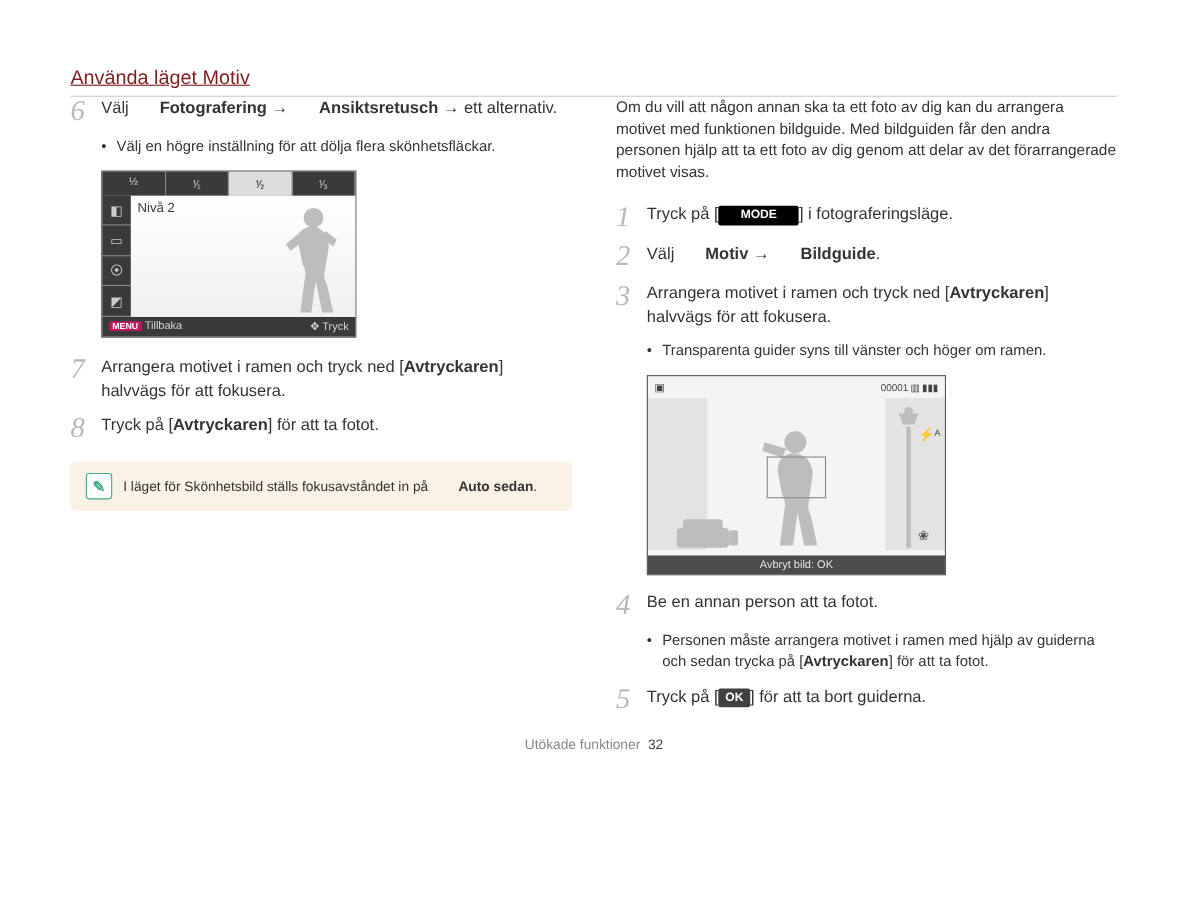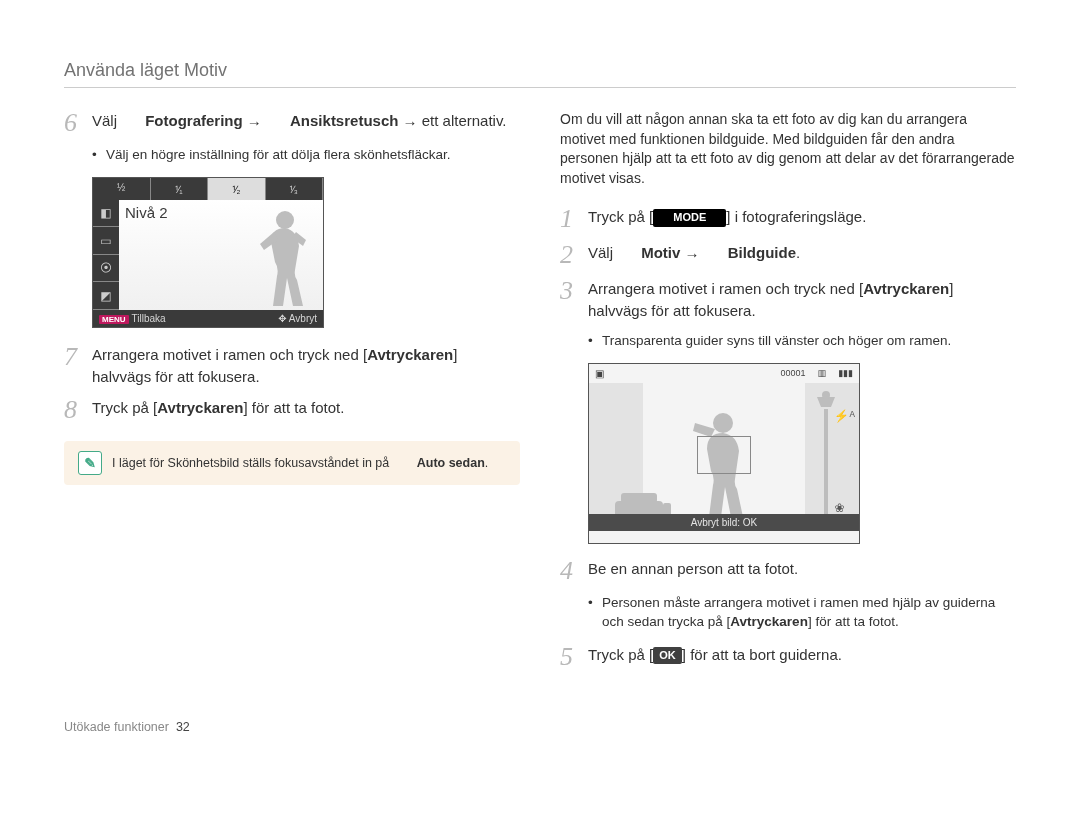--- a/index.html
+++ b/index.html
@@ -7,26 +7,26 @@
     font-family: Arial, Helvetica, sans-serif;
     color: #333;
     background: #fff;
     width: 1080px;
     height: 815px;
     box-sizing: border-box;
     padding: 60px 64px 20px 64px;
     font-size: 15px;
   }
   .header-title {
-    color: #737373;
+    color: #7f1d1d;
     font-size: 18px;
     font-weight: 300;
     border-bottom: 1px solid #ccc;
     padding-bottom: 6px;
-    margin-bottom: 22px;
+    text-decoration: underline;
   }
   .cols {
     display: flex;
     gap: 40px;
   }
   .col { flex: 1; }
   .step {
     display: flex;
     margin-bottom: 10px;
   }
@@ -103,39 +103,39 @@
     width:26px; background:#3a3a3a; display:flex; flex-direction:column;
   }
   .cam-screen1 .sidebar .sicon {
     flex:1; border-bottom:1px solid #888; display:flex; align-items:center; justify-content:center;
     color:#ccc; font-size:12px;
   }
   .cam-screen1 .content1 {
     flex:1; position:relative; background: linear-gradient(#fff,#f0f0f0);
   }
   .cam-screen1 .level-label {
-    position:absolute; top:4px; left:6px; font-size:15px; color:#3a3a3a;
+    position:absolute; top:4px; left:6px; font-size:12px; color:#3a3a3a;
   }
   .cam-screen1 .silhouette1 {
     position:absolute; bottom:0; right:8px;
   }
   .cam-screen1 .bottombar {
     background:#3a3a3a; color:#d5d5d5; display:flex; justify-content:space-between;
     padding:3px 6px; font-size:10px;
   }
   .cam-screen1 .menu-badge { background:#be185d; padding:0 3px; font-size:8px; font-weight:bold; border-radius:1px; color:#fff; display:inline-block; margin-right:3px;}
   
   .cam-screen2 {
     width:270px; border:1.5px solid #555; margin: 8px 0 14px 28px; position:relative;
     background:#f4f4f4; font-size:10px;
   }
   .cam-screen2 .topicons {
     display:flex; justify-content:space-between; padding:4px 6px; color:#444; align-items:center;
   }
-  .cam-screen2 .topicons .right { display:flex; gap:12px; align-items:center; font-size:9px;}
+  .cam-screen2 .topicons .right { display:flex; gap:2px; align-items:center; font-size:9px;}
   .cam-screen2 .scene {
     position:relative; height:160px;
   }
   .cam-screen2 .silh-left, .cam-screen2 .silh-right {
     position:absolute; top:0; bottom:22px;
     background:rgba(150,150,150,0.18);
     width:54px;
   }
   .cam-screen2 .silh-left {left:0;}
   .cam-screen2 .silh-right {right:0;}
@@ -146,30 +146,30 @@
   .cam-screen2 .lamppost {
     position:absolute; right:20px; top:6px;
   }
   .cam-screen2 .person2 {
     position:absolute; left:48%; bottom:22px; transform:translateX(-50%);
   }
   .cam-screen2 .bag {
     position:absolute; left:26px; bottom:22px;
   }
   .cam-screen2 .bar2 {
-    position:absolute; bottom:12px; left:0; right:0;
+    position:absolute; bottom:0; left:0; right:0;
     background:#4b4b4b; color:#e4e4e4; text-align:center; padding:3px 0; font-size:10px;
   }
   .cam-screen2 .side-icons {
     position:absolute; right:4px; bottom:28px; top:26px;
     display:flex; flex-direction:column; justify-content:space-between;
     font-size:12px; color:#555;
   }
   .footer {
-    text-align:left; font-size:12.5px; color:#888; margin-top:40px;
+    text-align:center; font-size:12.5px; color:#888; margin-top:11px;
   }
   .footer .pn { color:#444; }
 </style>
 </head>
 <body>
 
 <div class="header-title">Använda läget Motiv</div>
 
 <div class="cols">
 
@@ -206,21 +206,21 @@
               <circle cx="40" cy="14" r="9"></circle>
               <path d="M40 22 q12 2 14 18 l-4 24 q-1 6 2 10 l6 26 h-10 l-6 -28 l-4 28 h-10 l4 -30 q2 -8 -2 -14 l-4 -20 q0 -14 14 -14 z"></path>
               <path d="M29 26 l-14 12 l4 6 l14 -10 z"></path>
               <path d="M51 26 l10 8 l-3 6 l-11 -8 z"></path>
             </g>
           </svg>
         </div>
       </div>
       <div class="bottombar">
         <span><span class="menu-badge">MENU</span><span>Tillbaka</span></span>
-        <span>✥ <span>Avbryt</span></span>
+        <span>✥ <span>Tryck</span></span>
       </div>
     </div>
 
     <div class="step">
       <div class="step-num">7</div>
       <div class="step-body">
         <span>Arrangera motivet i ramen och tryck ned [</span><span class="bracket">Avtryckaren</span><span>] halvvägs för att fokusera.</span>
       </div>
     </div>
 

